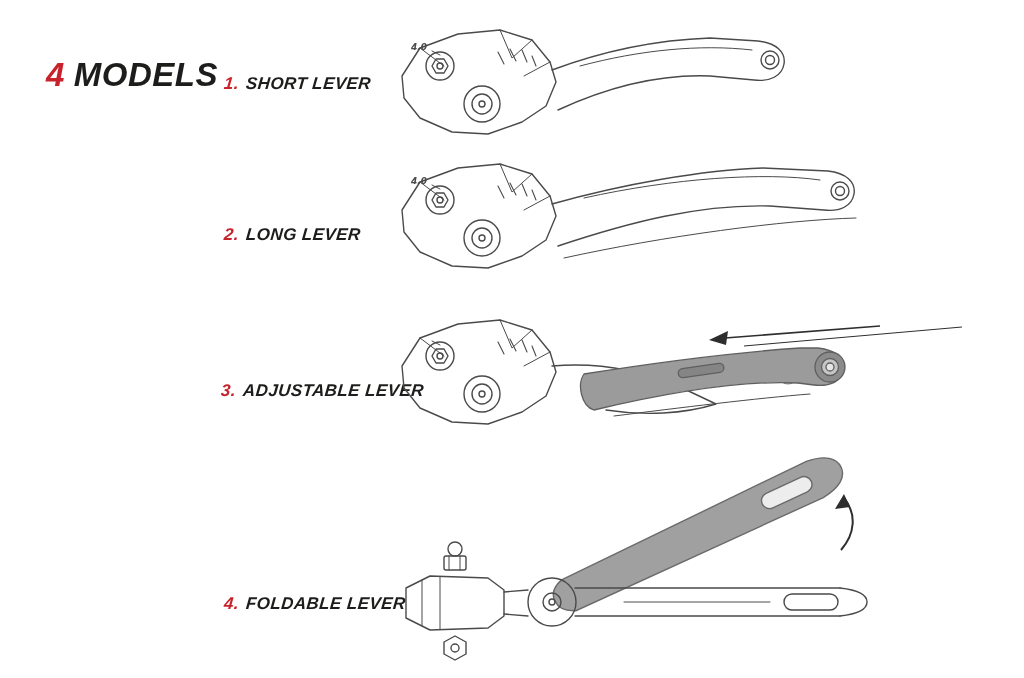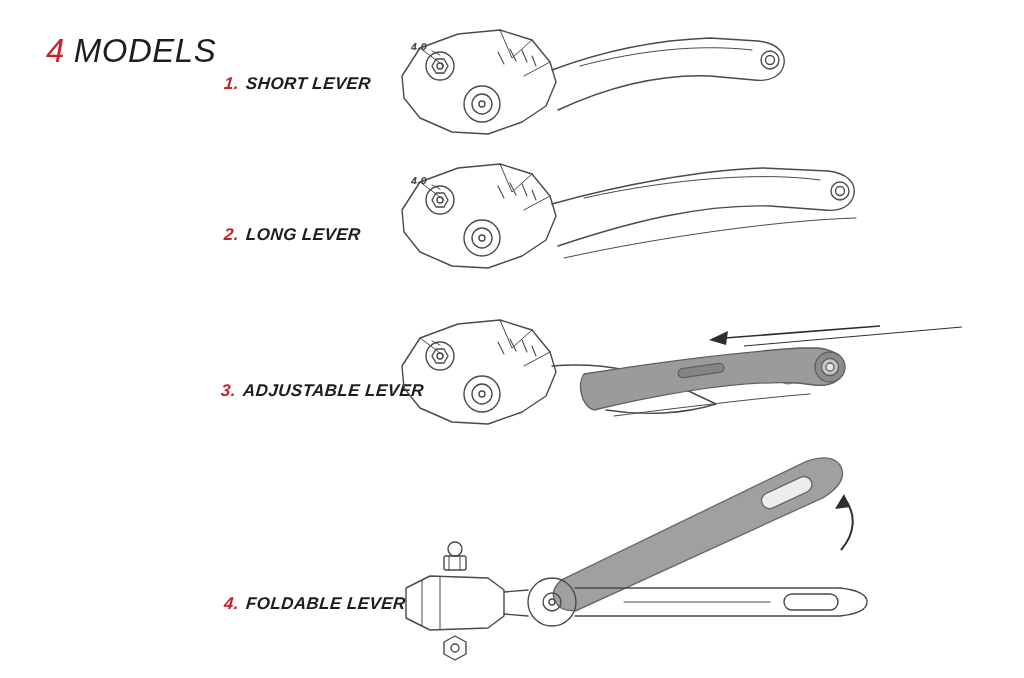--- a/index.html
+++ b/index.html
@@ -9,23 +9,23 @@
     width: 1024px;
     height: 678px;
     background: #ffffff;
     overflow: hidden;
     font-family: "Liberation Sans", sans-serif;
     color: var(--ink, #1d1d1b);
   }
   .title {
     position: absolute;
     left: 46px;
-    top: 32px;
+    top: 56px;
     font-style: italic;
-    font-weight: normal;
+    font-weight: bold;
     font-size: 33px;
     letter-spacing: 0.5px;
     white-space: nowrap;
   }
   .title .num { color: var(--accent, #c8232c); margin-right: 9px; }
   .model-label {
     position: absolute;
     font-style: italic;
     font-weight: bold;
     font-size: 17px;

